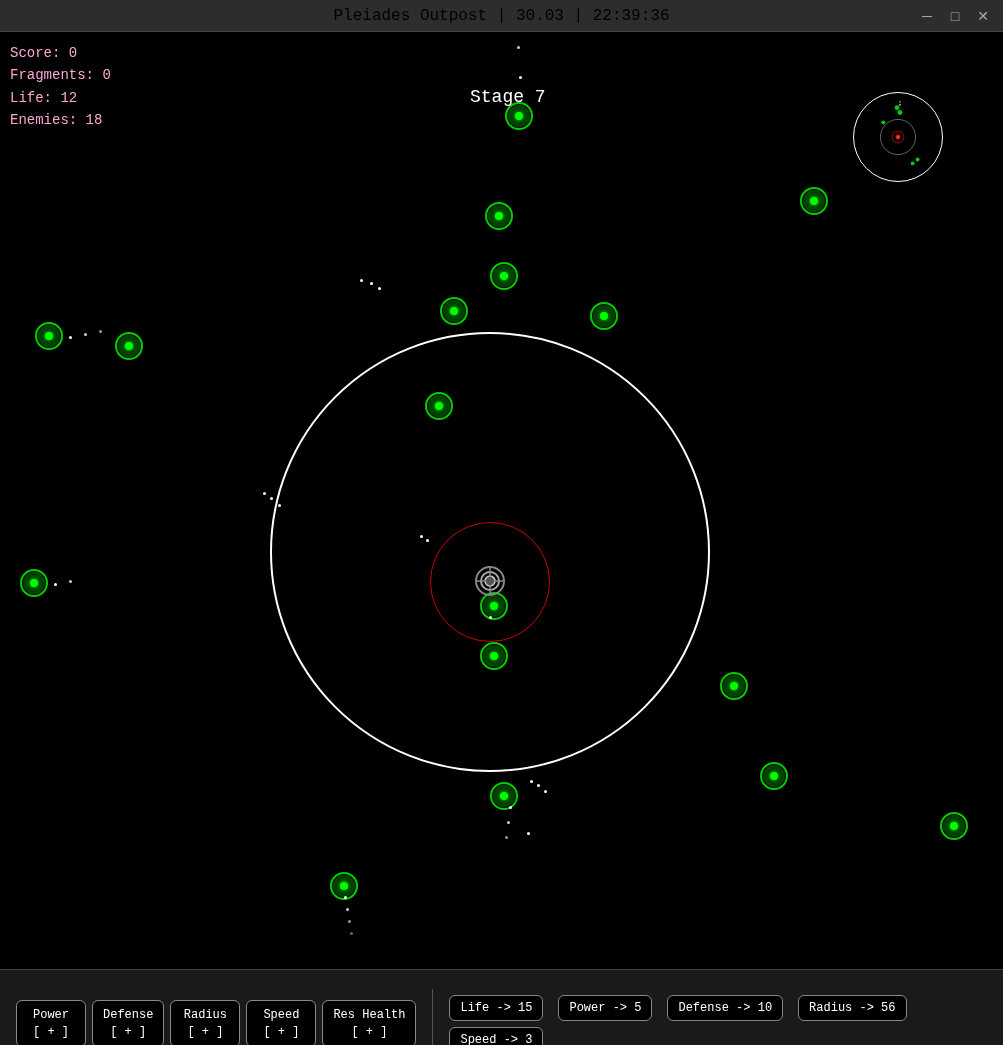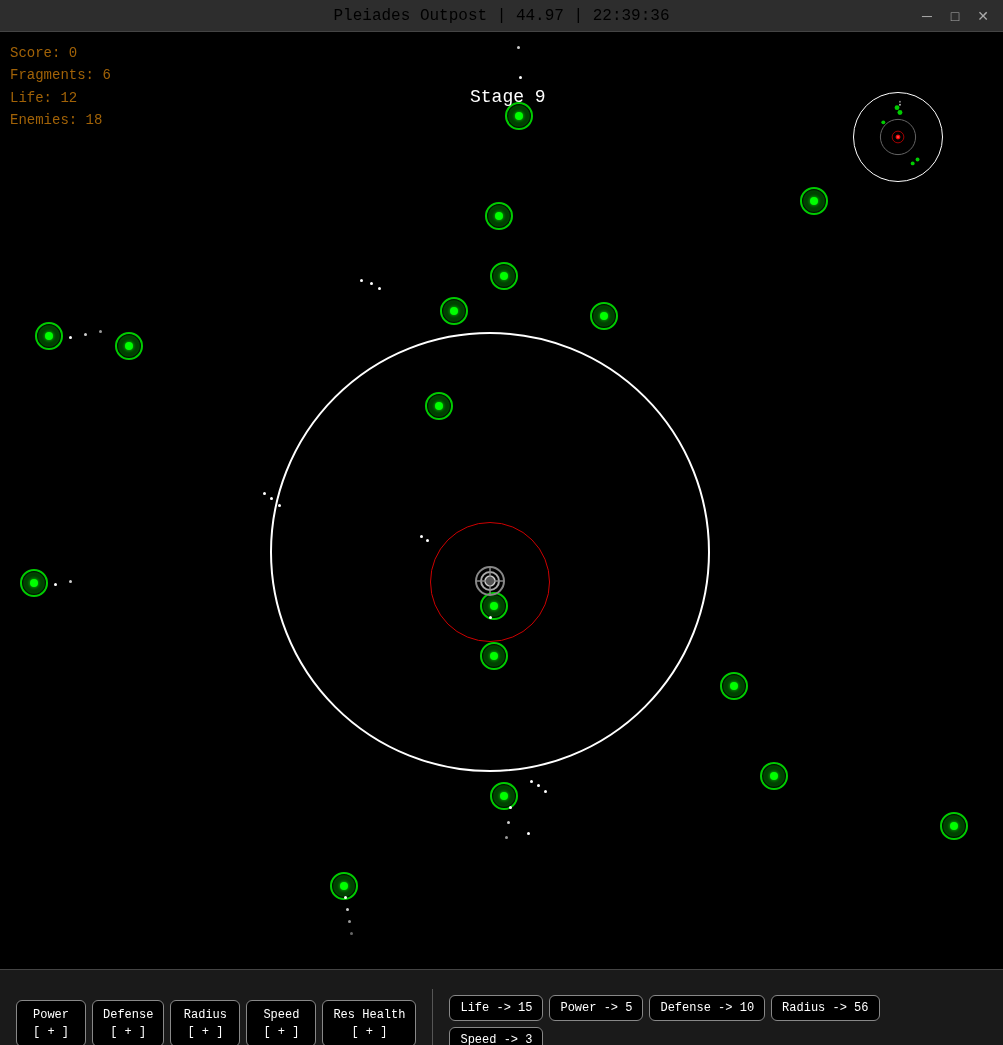--- a/index.html
+++ b/index.html
@@ -45,21 +45,21 @@
       background: #000000;
       position: relative;
       overflow: hidden;
     }
 
     
     #hud {
       position: absolute;
       top: 10px;
       left: 10px;
-      color: #a16207;
+      color: #f9a8d4;
       font-size: 14px;
       line-height: 1.6;
       z-index: 10;
     }
 
     
     #stage-label {
       position: absolute;
       top: 55px;
       left: 470px;
@@ -192,21 +192,21 @@
     }
 
     
     #stats-group {
       display: flex;
       flex-direction: column;
       gap: 6px;
     }
     #stats-row1, #stats-row2 {
       display: flex;
-      gap: 6px;
+      gap: 15px;
     }
 
     .stat-badge {
       background: #000;
       border: 1.5px solid #888;
       border-radius: 6px;
       color: #ffffff;
       font-family: 'Courier New', monospace;
       font-size: 12px;
       padding: 5px 10px;
@@ -222,38 +222,38 @@
       inset: 0;
       width: 100%;
       height: 100%;
     }
   </style>
 </head>
 <body>
 
 <div id="titlebar">
   <div style="width:80px;"></div>
-  <span id="titlebar-title-el">Pleiades Outpost | 44.97 | 22:39:36</span>
+  <span id="titlebar-title-el">Pleiades Outpost | 30.03 | 22:39:36</span>
   <div class="titlebar-controls">
     <button class="titlebar-btn">─</button>
     <button class="titlebar-btn">□</button>
     <button class="titlebar-btn" id="close-btn">✕</button>
   </div>
 </div>
 
 <div id="game-area">
 
   <div id="hud">
     <div>Score: 0</div>
-    <div>Fragments: 6</div>
+    <div>Fragments: 0</div>
     <div>Life: 12</div>
     <div>Enemies: 18</div>
   </div>
 
-  <div id="stage-label">Stage 9</div>
+  <div id="stage-label">Stage 7</div>
 
   <div id="minimap">
     <svg id="minimap-canvas" viewBox="0 0 90 90">
 
       <circle cx="45" cy="45" r="44" fill="#000"></circle>
 
       <circle cx="45" cy="45" r="2" fill="#ff4444" stroke="#ff0000" stroke-width="1"></circle>
 
       <circle cx="45" cy="45" r="18" fill="none" stroke="#666" stroke-width="1"></circle>
 

